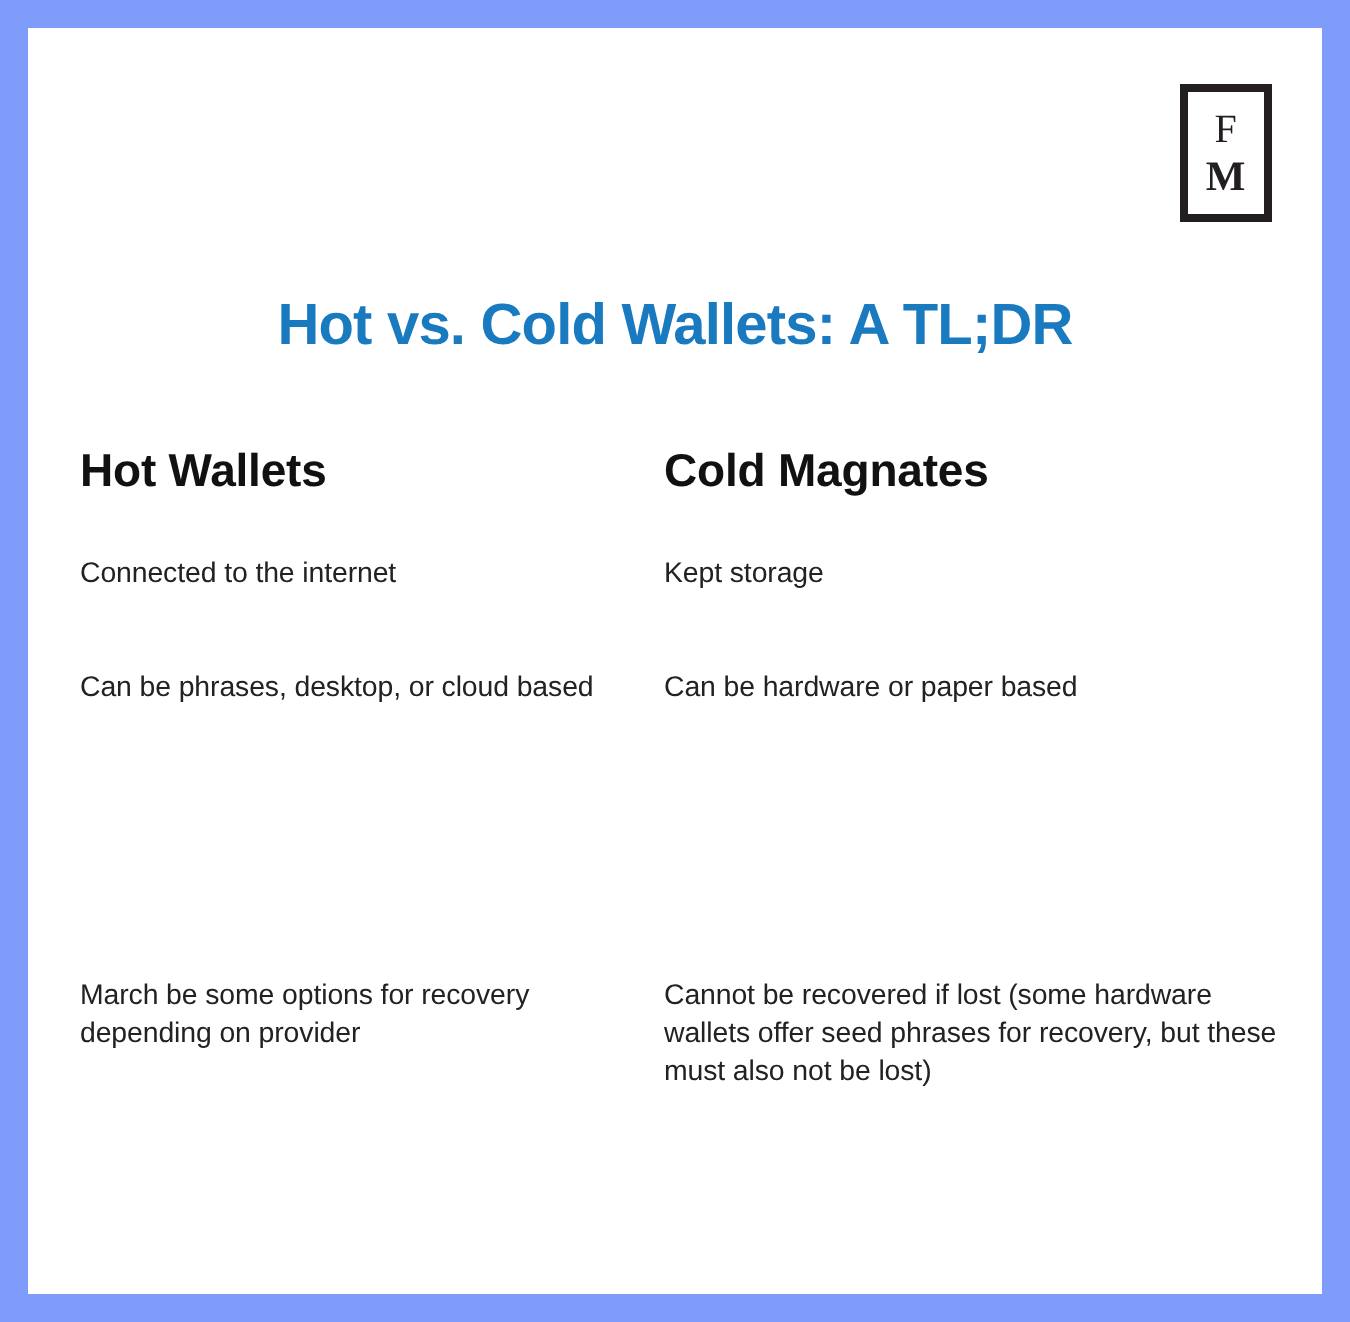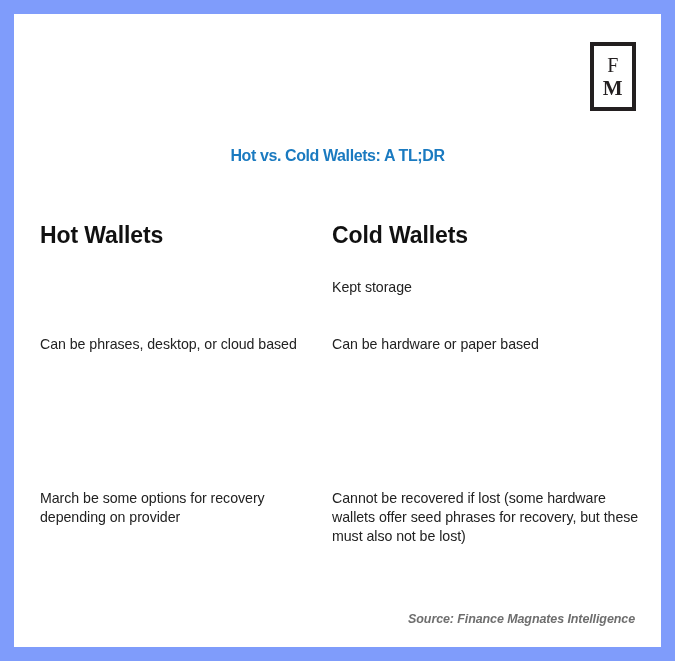--- a/index.html
+++ b/index.html
@@ -65,21 +65,21 @@
   }
 
   
   #title {
     position: absolute;
     left: 0;
     top: 133px;
     width: 647px;
     text-align: center;
     font-family: "Liberation Sans", sans-serif;
-    font-size: 16px;
+    font-size: 29px;
     font-weight: 700;
     color: #1a7ac0;
     letter-spacing: -0.4px;
     white-space: nowrap;
   }
 
   
   #table {
     position: absolute;
     left: 26px;
@@ -145,38 +145,38 @@
       <span class="logo-f">F</span>
       <span class="logo-m">M</span>
     </div>
 
     <div id="title">Hot vs. Cold Wallets: A TL;DR</div>
 
     <div id="table">
 
       <div class="row header-row">
         <div class="cell left">Hot Wallets</div>
-        <div class="cell right">Cold Wallets</div>
+        <div class="cell right">Cold Magnates</div>
       </div>
 
       <div class="row body-row" id="row-0">
+        <div class="cell left">Connected to the internet</div>
         <div class="cell right">Kept storage</div>
       </div>
 
       <div class="row body-row" id="row-1">
         <div class="cell left">Can be phrases, desktop, or cloud based</div>
         <div class="cell right">Can be hardware or paper based</div>
       </div>
 
       <div class="row body-row" id="row-2">
       </div>
 
       <div class="row body-row" id="row-3">
         <div class="cell left">March be some options for recovery depending on provider</div>
         <div class="cell right">Cannot be recovered if lost (some hardware wallets offer seed phrases for recovery, but these must also not be lost)</div>
       </div>
 
     </div>
 
-    <div id="source">Source: Finance Magnates Intelligence</div>
 
   </div>
 </div>
 
 </body></html>

